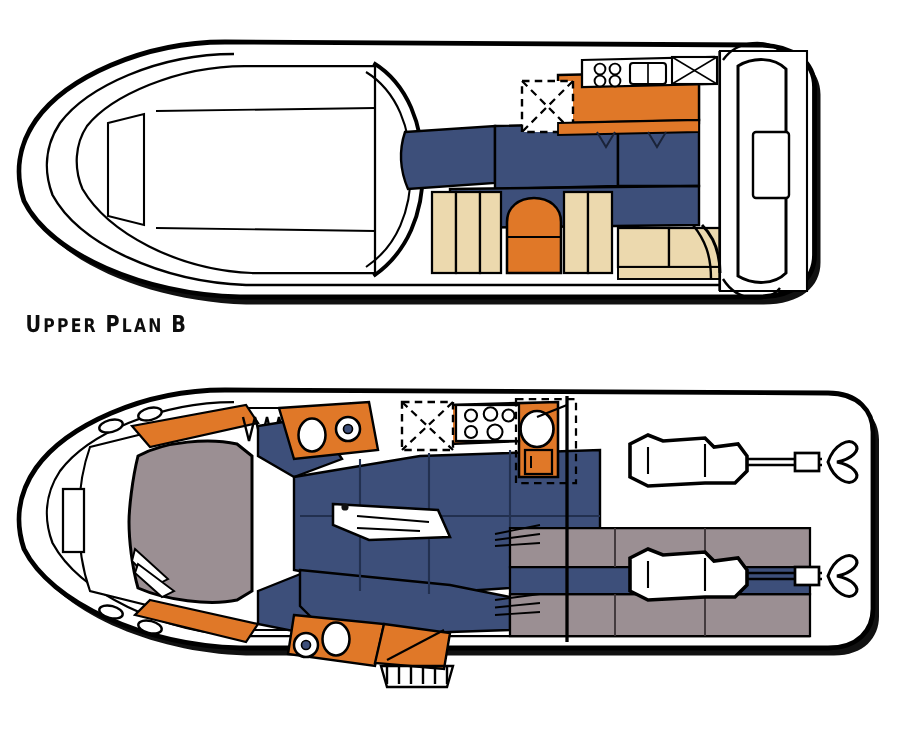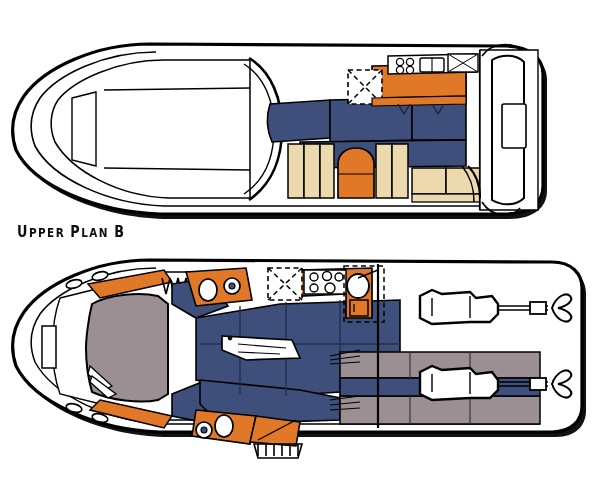--- a/index.html
+++ b/index.html
@@ -18,21 +18,21 @@
     position: relative;
     width: 600px;
     height: 489px;
     background: #ffffff;
   }
   .plan-block {
     position: absolute;
     left: 0;
     width: 600px;
   }
-  #upper-block { top: 16px; height: 248px; }
+  #upper-block { top: 0; height: 248px; }
   #lower-block { top: 248px; height: 241px; }
 
   .plan-svg {
     display: block;
     position: absolute;
     left: 0;
     top: 0;
   }
 
   .plan-label {

